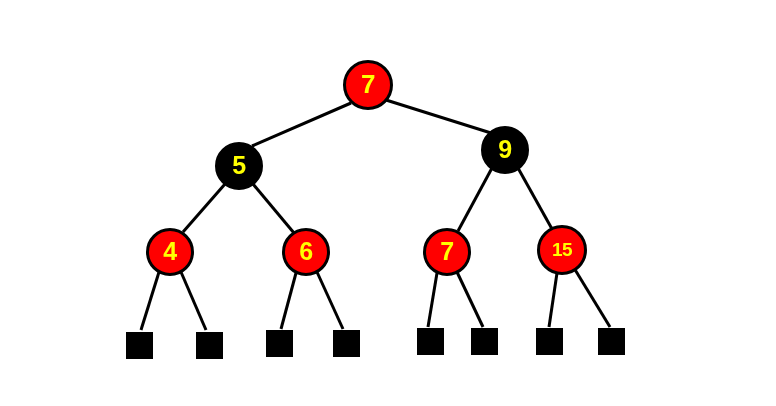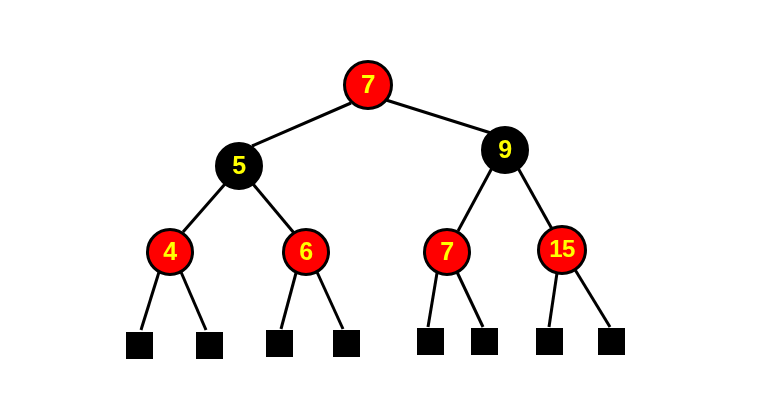--- a/index.html
+++ b/index.html
@@ -88,21 +88,21 @@
       </div>
       <div class="node red" style="left: 146px; top: 228px; width: 48px; height: 48px; font-size: 25px;">
         <span class="node-label">4</span>
       </div>
       <div class="node red" style="left: 282px; top: 228px; width: 48px; height: 48px; font-size: 25px;">
         <span class="node-label">6</span>
       </div>
       <div class="node red" style="left: 423px; top: 228px; width: 48px; height: 48px; font-size: 25px;">
         <span class="node-label">7</span>
       </div>
-      <div class="node red" style="left: 537px; top: 225px; width: 50px; height: 50px; font-size: 24px;">
+      <div class="node red" style="left: 537px; top: 225px; width: 50px; height: 50px; font-size: 19px;">
         <span class="node-label">15</span>
       </div>
       <div class="leaf" style="left: 125.5px; top: 331.5px; width: 27px; height: 27px;"></div>
       <div class="leaf" style="left: 195.5px; top: 331.5px; width: 27px; height: 27px;"></div>
       <div class="leaf" style="left: 265.5px; top: 329.5px; width: 27px; height: 27px;"></div>
       <div class="leaf" style="left: 332.5px; top: 329.5px; width: 27px; height: 27px;"></div>
       <div class="leaf" style="left: 416.5px; top: 327.5px; width: 27px; height: 27px;"></div>
       <div class="leaf" style="left: 470.5px; top: 327.5px; width: 27px; height: 27px;"></div>
       <div class="leaf" style="left: 535.5px; top: 327.5px; width: 27px; height: 27px;"></div>
       <div class="leaf" style="left: 597.5px; top: 327.5px; width: 27px; height: 27px;"></div>

